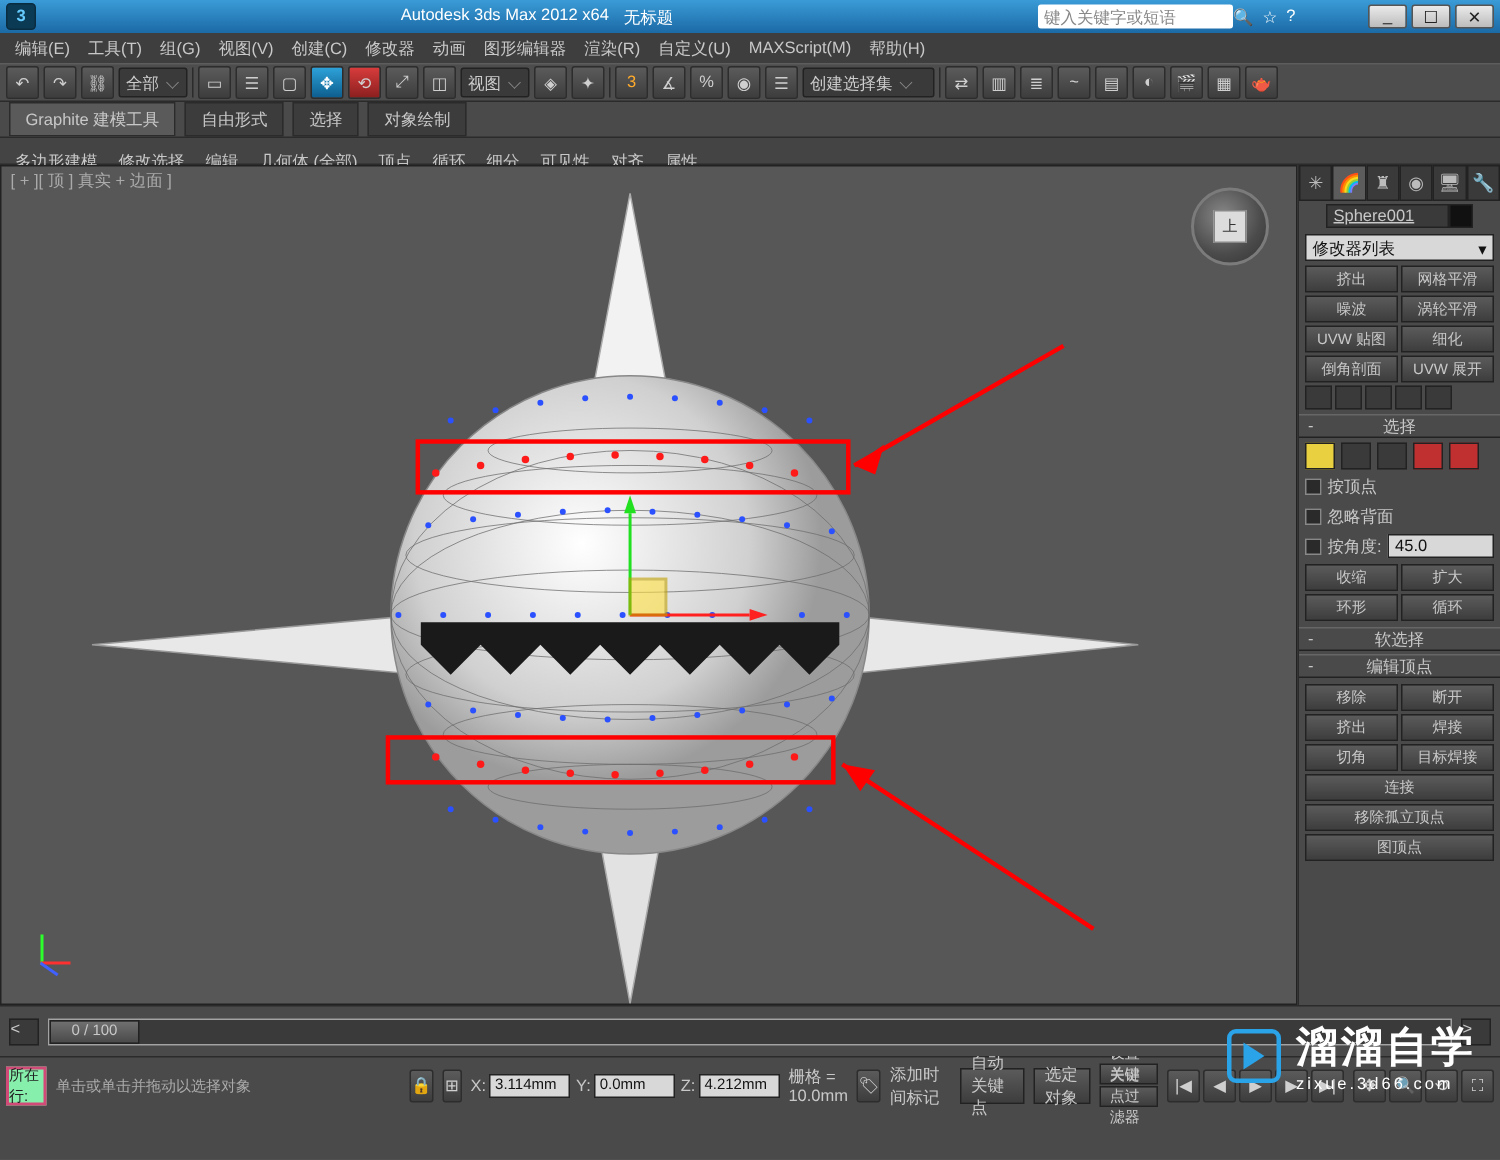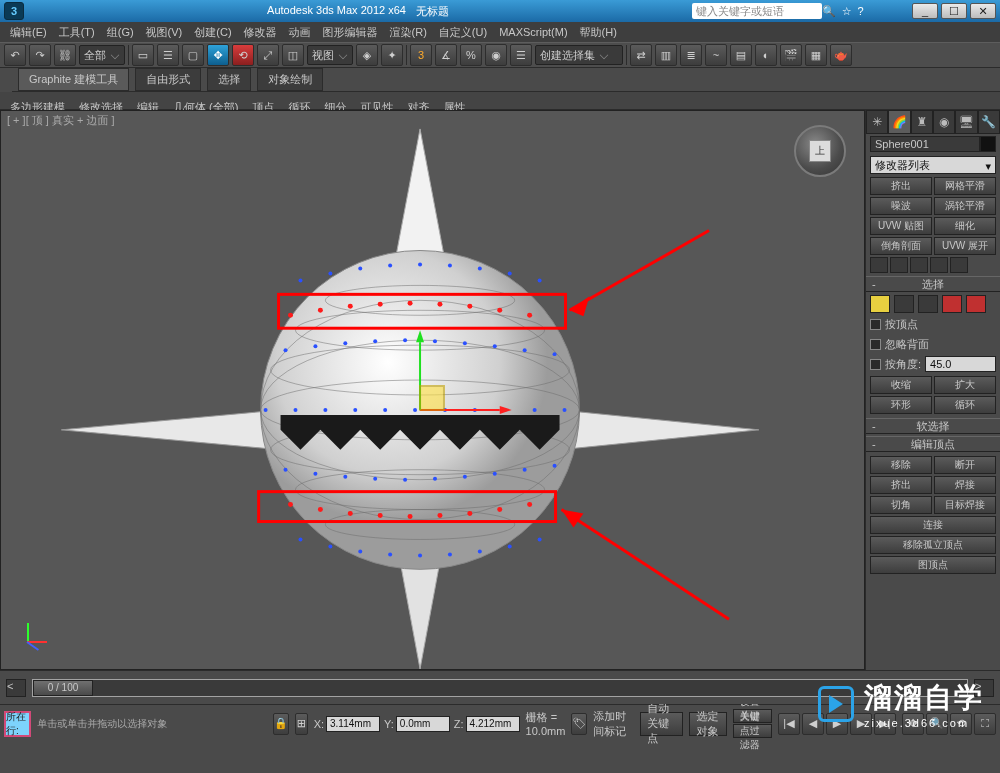--- a/index.html
+++ b/index.html
@@ -11,40 +11,40 @@
   .titlebar .winbtns{display:flex;gap:3px;}
   .titlebar .winbtn{width:26px;height:16px;background:linear-gradient(#eaeaea,#bcbcbc);border:1px solid #555;border-radius:2px;display:flex;align-items:center;justify-content:center;color:#222;}
   .menubar{height:20px;background:#3e3e3e;display:flex;align-items:center;padding:0 6px;gap:4px;}
   .menubar span{padding:2px 4px;cursor:default;}
   .main-tool{height:26px;background:#4d4d4d;border-top:1px solid #5d5d5d;border-bottom:1px solid #2b2b2b;display:flex;align-items:center;gap:3px;padding:2px 4px;overflow:hidden;}
   .tbtn{width:22px;height:22px;border:1px solid #2d2d2d;background:linear-gradient(#5b5b5b,#3d3d3d);display:flex;align-items:center;justify-content:center;color:#cfcfcf;border-radius:2px;}
   .tbtn.accent{background:linear-gradient(#2ea2d9,#0d5e8e);color:#fff;}
   .tbtn.red{background:linear-gradient(#d83c3c,#8b1f1f);}
   .tcombo{height:20px;background:#3a3a3a;border:1px solid #222;border-radius:2px;padding:0 4px;display:flex;align-items:center;gap:4px;color:#ccc;}
   .tcombo .dd{width:10px;height:10px;border:1px solid #888;border-width:0 1px 1px 0;transform:rotate(45deg) scale(.6);}
-  .ribbon{height:24px;background:#4a4a4a;border-bottom:1px solid #2b2b2b;display:flex;align-items:center;padding:0 6px;gap:6px;margin-left:12px;}
+  .ribbon{height:24px;background:#4a4a4a;border-bottom:1px solid #2b2b2b;display:flex;align-items:center;padding:0 6px;gap:6px;}
   .ribbon .tab{padding:3px 10px;background:#3c3c3c;border:1px solid #2b2b2b;}
   .ribbon .tab.active{background:#5a5a5a;}
   .ribbon2{height:18px;background:#444;display:flex;align-items:center;padding:0 4px;gap:2px;border-bottom:1px solid #2b2b2b;}
   .ribbon2 span{padding:1px 6px;margin-top:13px;}
   .workspace{display:flex;height:560px;}
   .viewport-wrap{flex:1;position:relative;background:#575757;border:1px solid #222;}
   .vp-label{position:absolute;top:2px;left:6px;color:#aaa;font-size:11px;}
   .vp-cube{position:absolute;top:14px;right:18px;width:52px;height:52px;border-radius:50%;background:radial-gradient(circle at 40% 35%,#888,#4b4b4b 60%,#333);border:2px solid #7b7b7b;display:flex;align-items:center;justify-content:center;}
   .vp-cube .face{width:22px;height:22px;background:#dcdcdc;border:1px solid #888;display:flex;align-items:center;justify-content:center;color:#333;font-size:10px;}
   .axis-ind{position:absolute;left:14px;bottom:14px;width:30px;height:30px;}
   .axis-ind .y{position:absolute;left:12px;top:-2px;width:2px;height:20px;background:#2cff2c;}
   .axis-ind .x{position:absolute;left:12px;top:16px;width:20px;height:2px;background:#ff3030;}
   .axis-ind .z{position:absolute;left:12px;top:16px;width:14px;height:2px;background:#4060ff;transform:rotate(35deg);transform-origin:left center;}
   svg.model{position:absolute;inset:0;width:100%;height:100%;}
   .cmdpanel{width:135px;background:#4a4a4a;border-left:1px solid #2b2b2b;display:flex;flex-direction:column;overflow:hidden;}
   .cmdtabs{display:flex;height:24px;background:#3a3a3a;}
   .cmdtabs .ct{flex:1;border:1px solid #222;display:flex;align-items:center;justify-content:center;color:#bbb;font-size:12px;}
   .cmdtabs .ct.active{background:#5c5c5c;}
-  .cmdrow{padding:2px 4px;display:flex;align-items:center;gap:0;}
+  .cmdrow{padding:2px 18px;display:flex;align-items:center;gap:0;text-decoration:underline;}
   .namebox{flex:1;height:16px;background:#3a3a3a;border:1px solid #222;display:flex;align-items:center;padding:0 4px;}
   .modcombo{height:18px;background:#d8d8d8;color:#111;border:1px solid #222;display:flex;align-items:flex-end;justify-content:space-between;padding:0 4px;margin:2px 4px;}
   .btnrow{display:flex;gap:2px;padding:1px 4px;}
   .pbtn{flex:1;height:18px;background:linear-gradient(#5b5b5b,#3d3d3d);border:1px solid #222;display:flex;align-items:center;justify-content:center;font-size:10px;}
   .stack{margin:2px 4px;height:84px;background:#4a4a4a;border:1px solid #222;}
   .stack .item{padding:2px 4px;background:#2158a8;color:#fff;font-size:11px;}
   .stacktool{display:flex;gap:2px;padding:1px 4px;}
   .stacktool .sb{width:18px;height:16px;border:1px solid #222;background:#3a3a3a;}
   .rollhdr{margin-top:2px;height:16px;background:#4a4a4a;border-top:1px solid #666;border-bottom:1px solid #222;display:flex;align-items:center;justify-content:center;position:relative;}
   .rollhdr::before{content:"-";position:absolute;left:6px;}
@@ -56,21 +56,21 @@
   .cb{width:11px;height:11px;border:1px solid #888;background:#2a2a2a;display:inline-block;}
   .spin{height:16px;background:#d8d8d8;color:#111;border:1px solid #222;display:flex;align-items:center;padding:0 4px;flex:1;}
   .twobtn{display:flex;gap:2px;margin-top:2px;}
   .twobtn .pbtn{flex:1;}
   .radio{width:10px;height:10px;border:1px solid #888;border-radius:50%;display:inline-block;}
   .radio.on::after{content:"";display:block;width:4px;height:4px;background:#ccc;border-radius:50%;margin:2px;}
   .timeline{height:34px;background:#4a4a4a;border-top:1px solid #2b2b2b;display:flex;align-items:center;padding:0 6px;gap:6px;position:relative;}
   .slider{flex:1;height:18px;background:#3a3a3a;border:1px solid #a3a3a3;position:relative;}
   .slider .knob{position:absolute;left:0;top:0;width:60px;height:100%;background:linear-gradient(#707070,#4a4a4a);border:1px solid #222;display:flex;align-items:center;justify-content:center;font-size:10px;}
   .statusbar{height:38px;background:#4a4a4a;border-top:1px solid #2b2b2b;display:flex;align-items:center;padding:2px 4px;gap:6px;}
-  .statusbar .pinkbtn{width:48px;height:26px;background:#7dd3fc;border:2px solid #d24a78;display:flex;align-items:center;justify-content:center;color:#222;font-size:10px;}
+  .statusbar .pinkbtn{width:48px;height:26px;background:#86efac;border:2px solid #d24a78;display:flex;align-items:center;justify-content:center;color:#222;font-size:10px;}
   .coordgrp{display:flex;gap:4px;}
   .coord{display:flex;align-items:center;gap:2px;}
   .coord .val{width:54px;height:16px;background:#d8d8d8;color:#111;border:1px solid #222;display:flex;align-items:center;padding:0 3px;font-size:10px;}
   .autobtn{height:24px;padding:0 6px;border:1px solid #222;background:linear-gradient(#5b5b5b,#3d3d3d);display:flex;align-items:center;}
   .watermark{position:absolute;right:16px;bottom:44px;display:flex;align-items:center;gap:10px;color:#fff;pointer-events:none;}
   .watermark .play{width:36px;height:36px;border:3px solid #2ba3e8;border-radius:6px;display:flex;align-items:center;justify-content:center;}
   .watermark .play::before{content:"";border-left:14px solid #2ba3e8;border-top:9px solid transparent;border-bottom:9px solid transparent;}
   .watermark .txt{font-size:28px;font-weight:600;letter-spacing:2px;}
   .watermark .sub{font-size:11px;letter-spacing:2px;}
   .sep{width:1px;height:20px;background:#2b2b2b;}

